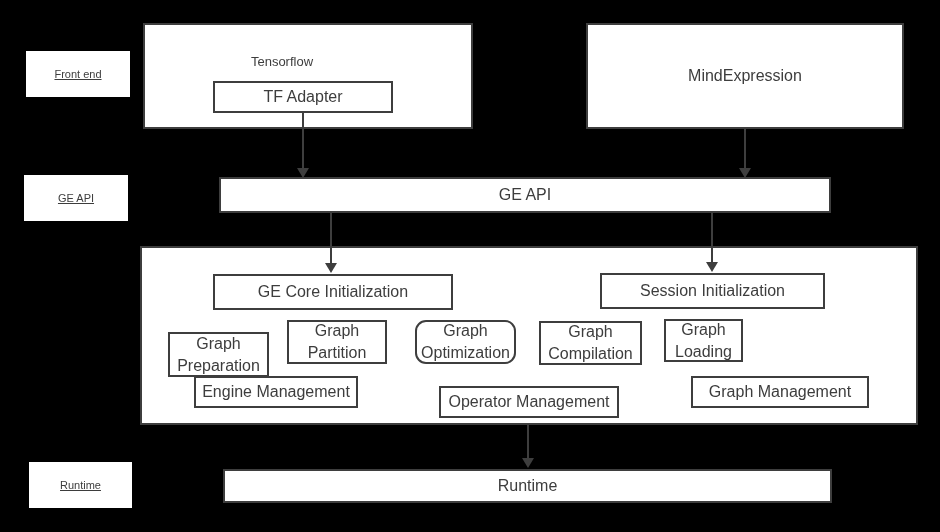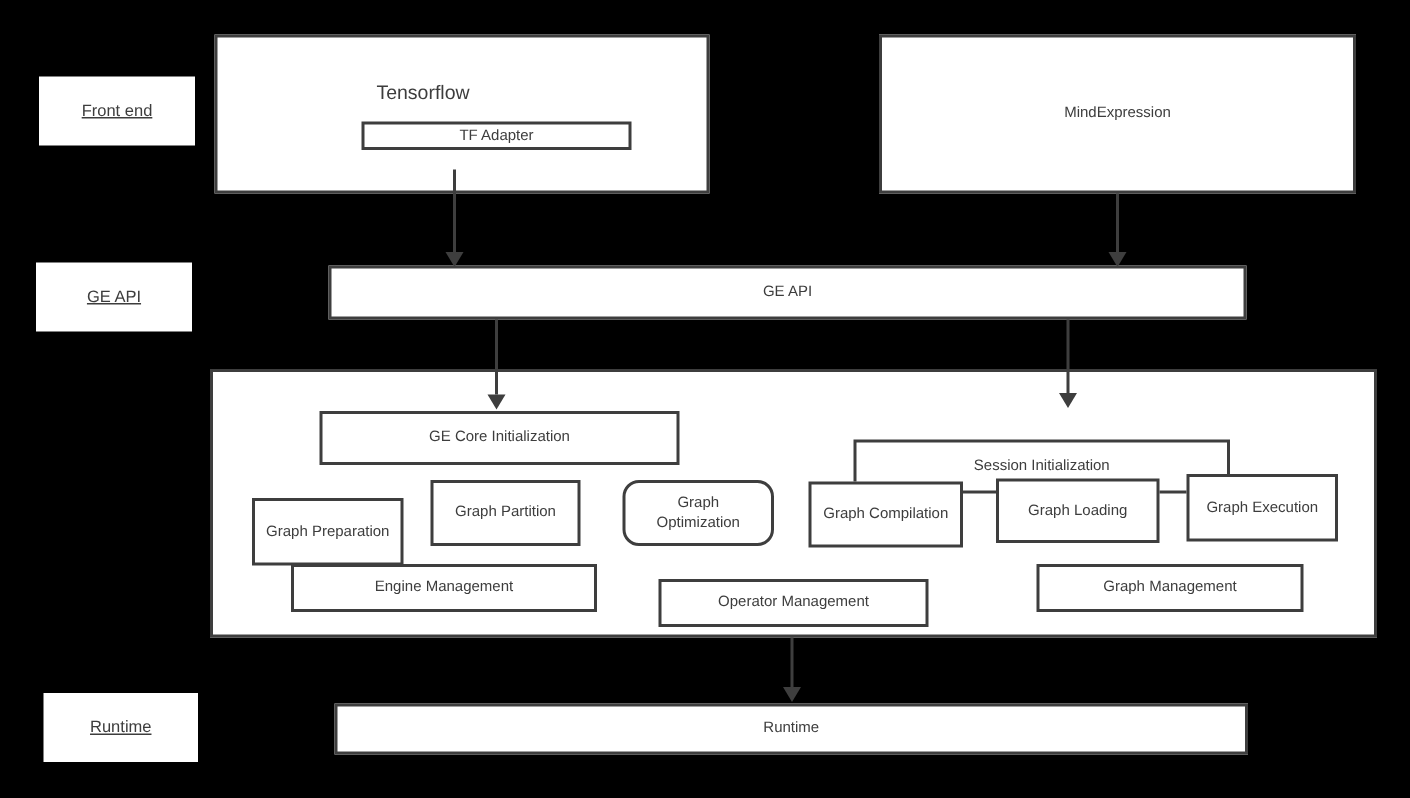--- a/index.html
+++ b/index.html
@@ -22,21 +22,21 @@
     overflow: hidden;
   }
   .box {
     position: absolute;
     background: var(--box-fill);
     border: 2px solid var(--line);
     display: flex;
     align-items: center;
     justify-content: center;
     text-align: center;
-    font-size: 10px;
+    font-size: 16px;
     line-height: 1.35;
     color: var(--text);
   }
   .label-box {
     position: absolute;
     background: var(--box-fill);
     border: none;
     display: flex;
     align-items: center;
     justify-content: center;
@@ -71,39 +71,38 @@
 <body>
 
 <div class="canvas">
 
   <div class="label-box" style="left:26px; top:51px; width:104px; height:46px;">Front end</div>
   <div class="label-box" style="left:24px; top:175px; width:104px; height:46px;">GE API</div>
   <div class="label-box" style="left:29px; top:462px; width:103px; height:46px;">Runtime</div>
 
   <div class="box" style="left:143px; top:23px; width:330px; height:106px;"></div>
   <div class="container-title" style="left:143px; top:54px; width:278px;">Tensorflow</div>
-  <div class="box" style="left:213px; top:81px; width:180px; height:19px;margin-left:28px;">TF Adapter</div>
+  <div class="box" style="left:213px; top:81px; width:180px; height:32px;">TF Adapter</div>
 
   <div class="box" style="left:586px; top:23px; width:318px; height:106px;">MindExpression</div>
 
   <div class="box" style="left:219px; top:177px; width:612px; height:36px;">GE API</div>
 
   <div class="box" style="left:140px; top:246px; width:778px; height:179px;"></div>
 
   <div class="box" style="left:213px; top:274px; width:240px; height:36px;text-align:right;">GE Core Initialization</div>
-  <div class="box" style="left:569px; top:273px; width:251px; height:36px;margin-top:20px;">Session Initialization</div>
+  <div class="box" style="left:600px; top:273px; width:225px; height:36px;">Session Initialization</div>
 
   <div class="box" style="left:168px; top:320px; width:101px; height:45px; padding:0 6px;margin-top:12px;">Graph Preparation</div>
   <div class="box" style="left:287px; top:320px; width:100px; height:44px; padding:0 6px;">Graph Partition</div>
   <div class="box" style="left:415px; top:320px; width:101px; height:44px; padding:0 6px;border-radius:11px;">Graph Optimization</div>
   <div class="box" style="left:539px; top:321px; width:103px; height:44px; padding:0 3px;">Graph Compilation</div>
-  <div class="box" style="left:664px; top:319px; width:109px; height:43px; padding:0 6px;">Graph Loading</div>
-  <div class="box" style="left:791px; top:316px; width:101px; height:45px; padding:0 6px;">Graph Execution</div>
+  <div class="box" style="left:664px; top:319px; width:79px; height:43px; padding:0 6px;">Graph Loading</div>
 
-  <div class="box" style="left:194px; top:376px; width:204px; height:32px;text-align:center;">Engine Management</div>
+  <div class="box" style="left:194px; top:376px; width:164px; height:32px;text-align:center;">Engine Management</div>
   <div class="box" style="left:439px; top:376px; width:180px; height:32px;margin-top:10px;">Operator Management</div>
   <div class="box" style="left:691px; top:376px; width:178px; height:32px;text-align:center;">Graph Management</div>
 
   <div class="box" style="left:223px; top:469px; width:609px; height:34px;">Runtime</div>
 
   <div class="arrow" style="left:297px; top:113px; height:65px;">
     <div class="stem"></div>
     <div class="head"></div>
   </div>
   <div class="arrow" style="left:739px; top:129px; height:49px;">

